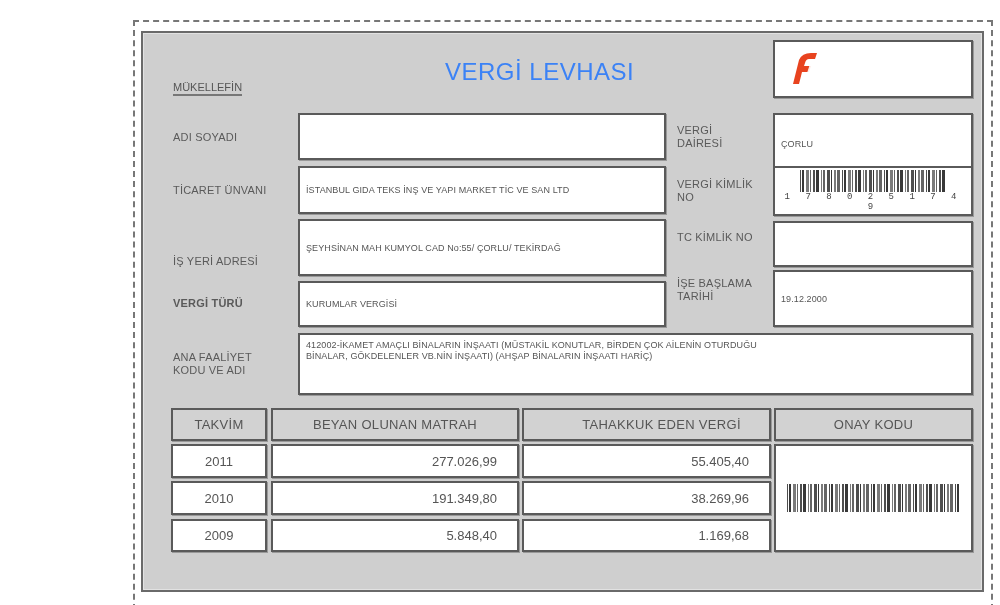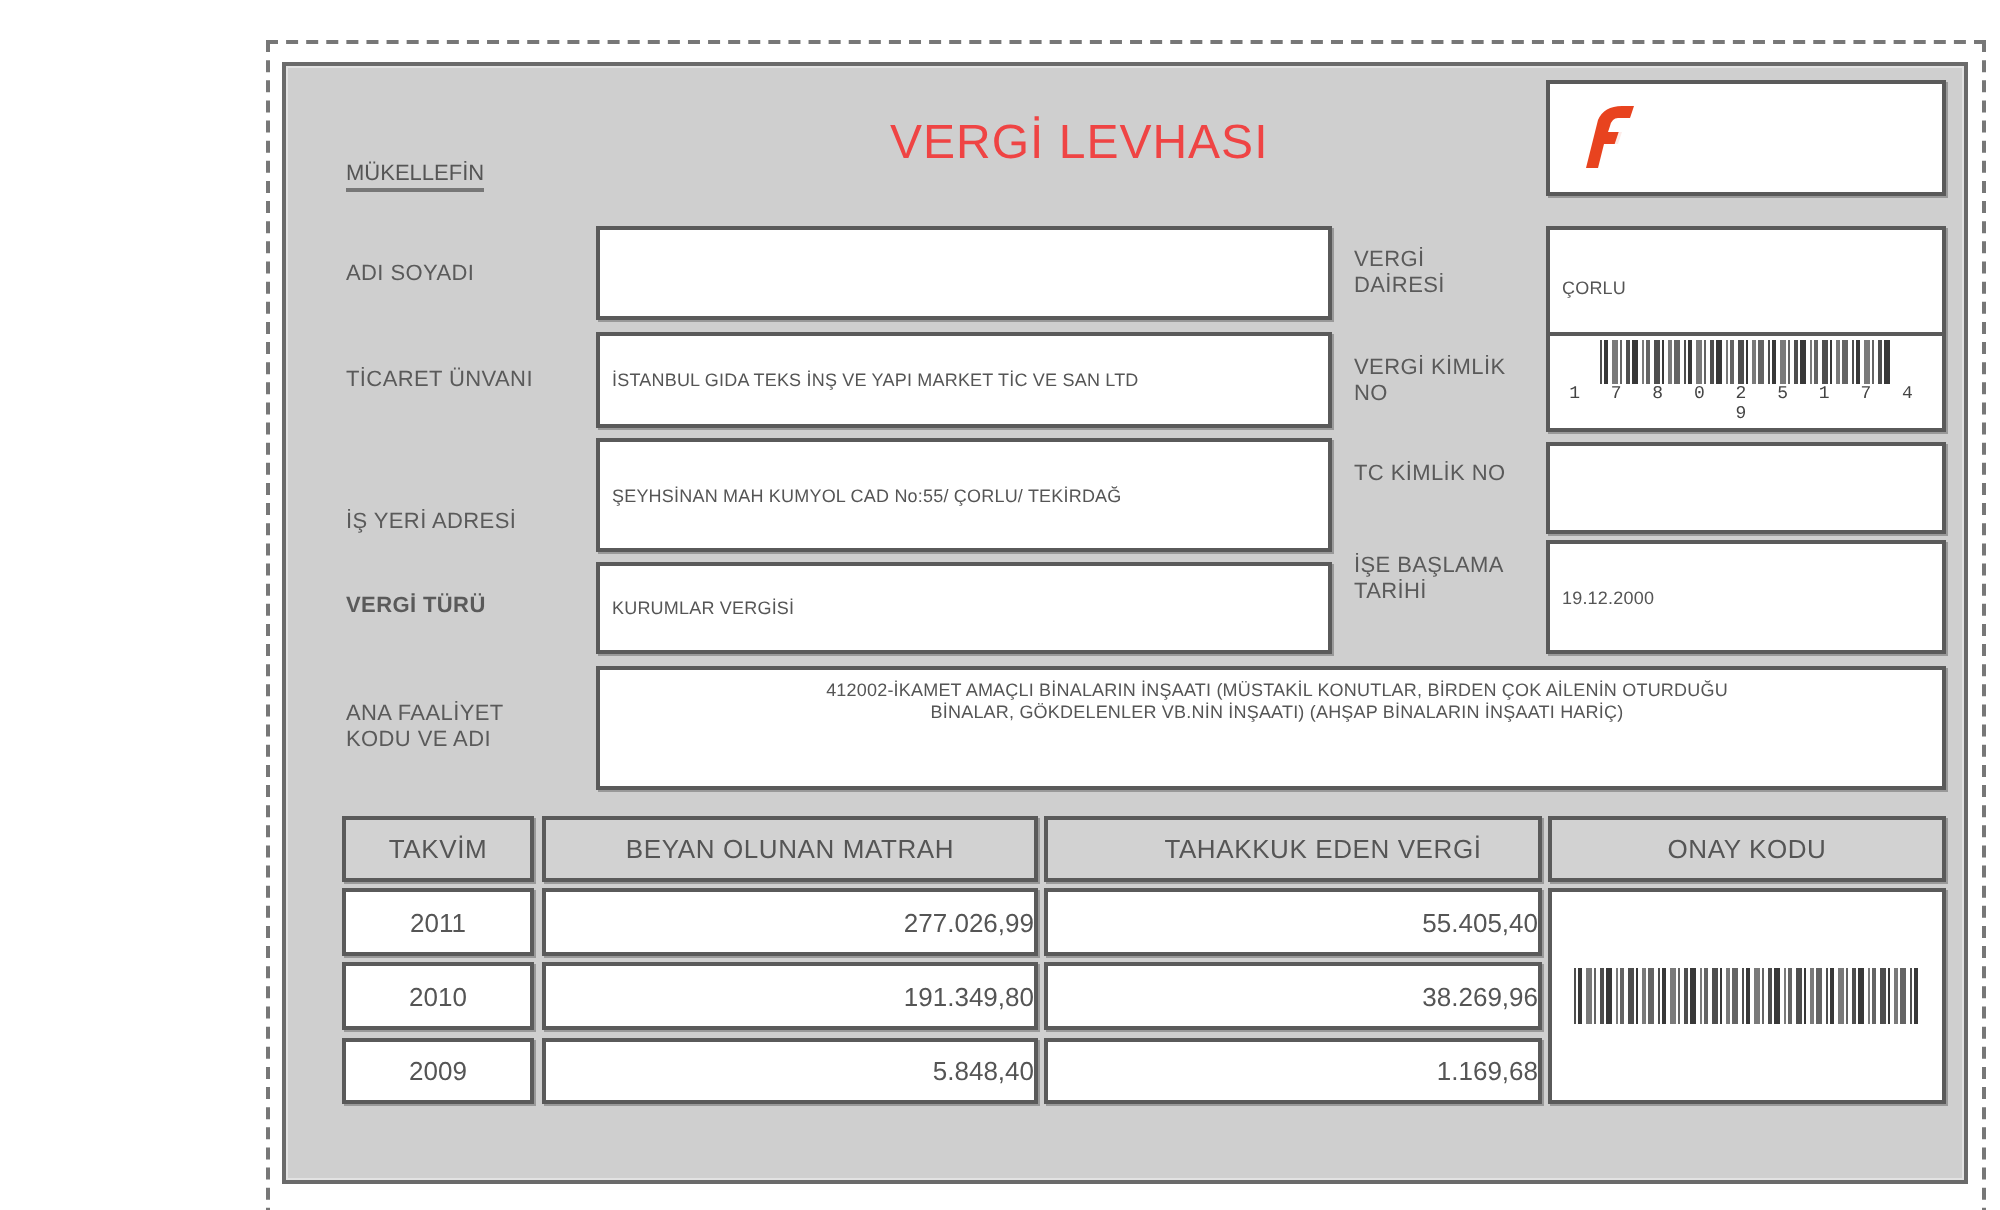--- a/index.html
+++ b/index.html
@@ -7,34 +7,34 @@
          font-family:"Liberation Sans", "DejaVu Sans", sans-serif; color:#333; }
   .dash-frame { position:absolute; left:133px; top:20px; width:860px; height:600px;
                 border:2px dashed #777; border-bottom:none; box-sizing:border-box; }
   .plate { position:absolute; left:141px; top:31px; width:843px; height:561px;
            background:#cfcfcf; border:2px solid #6a6a6a; box-sizing:border-box;
            box-shadow: inset 0 0 0 1px #e2e2e2; }
   .box { position:absolute; background:#fff; border:2px solid #5a5a5a; box-sizing:border-box;
          box-shadow: 1px 1px 0 #999; }
   .lbl { position:absolute; font-size:11px; color:#5a5a5a; letter-spacing:0.2px; line-height:13px; }
   .val { font-size:9px; color:#555; padding-left:6px; letter-spacing:0.1px; }
-  .title { position:absolute; left:445px; top:58px; font-size:24px; color:#ef4444; letter-spacing:0.5px; }
+  .title { position:absolute; left:445px; top:58px; font-size:24px; color:#3b82f6; letter-spacing:0.5px; }
   .mukellef { position:absolute; left:173px; top:81px; font-size:11px; color:#555;
               border-bottom:2px solid #777; padding-bottom:1px; }
   .logo-box { left:773px; top:40px; width:200px; height:58px; display:flex; align-items:center; padding-left:14px; }
   .logo-mark { width:30px; height:34px; position:relative; }
   .logo-text { margin-left:6px; font-size:11px; font-weight:bold; color:#3b4fa0; letter-spacing:2px; line-height:12px; }
   .center { display:flex; align-items:center; }
   .th { position:absolute; background:#d2d2d2; border:2px solid #5a5a5a; box-sizing:border-box;
         display:flex; align-items:center; justify-content:center; font-size:13px; color:#555; letter-spacing:0.3px;
         box-shadow: 1px 1px 0 #999;}
   .td { position:absolute; background:#fff; border:2px solid #5a5a5a; box-sizing:border-box;
         display:flex; align-items:center; font-size:13px; color:#555; box-shadow: 1px 1px 0 #999;}
   .td.c { justify-content:center; }
-  .td.r { justify-content:flex-end; padding-right:0; }
+  .td.r { justify-content:flex-end; padding-right:20px; }
   .barcode { display:flex; align-items:flex-end; height:22px; }
   .barcode span { display:inline-block; height:100%; background:#222; }
   .bc-text { font-family:"Liberation Mono", monospace; font-size:9px; color:#444; letter-spacing:5px; text-align:center; }
 </style>
 </head>
 <body>
 
 <div class="dash-frame"></div>
 
 <div class="plate"></div>
@@ -137,21 +137,21 @@
     </div>
   <div class="bc-text">1 7 8 0 2 5 1 7 4 9</div>
 </div>
 <div class="box center" style="left:773px; top:221px; width:200px; height:46px;">
   <span class="val"></span>
 </div>
 <div class="box center" style="left:773px; top:270px; width:200px; height:57px;">
   <span class="val">19.12.2000</span>
 </div>
 
-<div class="box" style="left:298px; top:333px; width:675px; height:62px; padding:5px 0 0 0;text-align:center;">
+<div class="box" style="left:298px; top:333px; width:675px; height:62px; padding:5px 0 0 0;">
   <div class="val" style="line-height:11px;">412002-İKAMET AMAÇLI BİNALARIN İNŞAATI (MÜSTAKİL KONUTLAR, BİRDEN ÇOK AİLENİN OTURDUĞU</div>
   <div class="val" style="line-height:11px;">BİNALAR, GÖKDELENLER VB.NİN İNŞAATI) (AHŞAP BİNALARIN İNŞAATI HARİÇ)</div>
 </div>
 
 <div class="th" style="left:171px; top:408px; width:96px; height:33px;">TAKVİM</div>
 <div class="th" style="left:271px; top:408px; width:248px; height:33px;">BEYAN OLUNAN MATRAH</div>
 <div class="th" style="left:522px; top:408px; width:249px; height:33px;padding-left:30px;">TAHAKKUK EDEN VERGİ</div>
 <div class="th" style="left:774px; top:408px; width:199px; height:33px;">ONAY KODU</div>
 
 <div class="td c" style="left:171px; top:444px; width:96px; height:34px;">2011</div>

